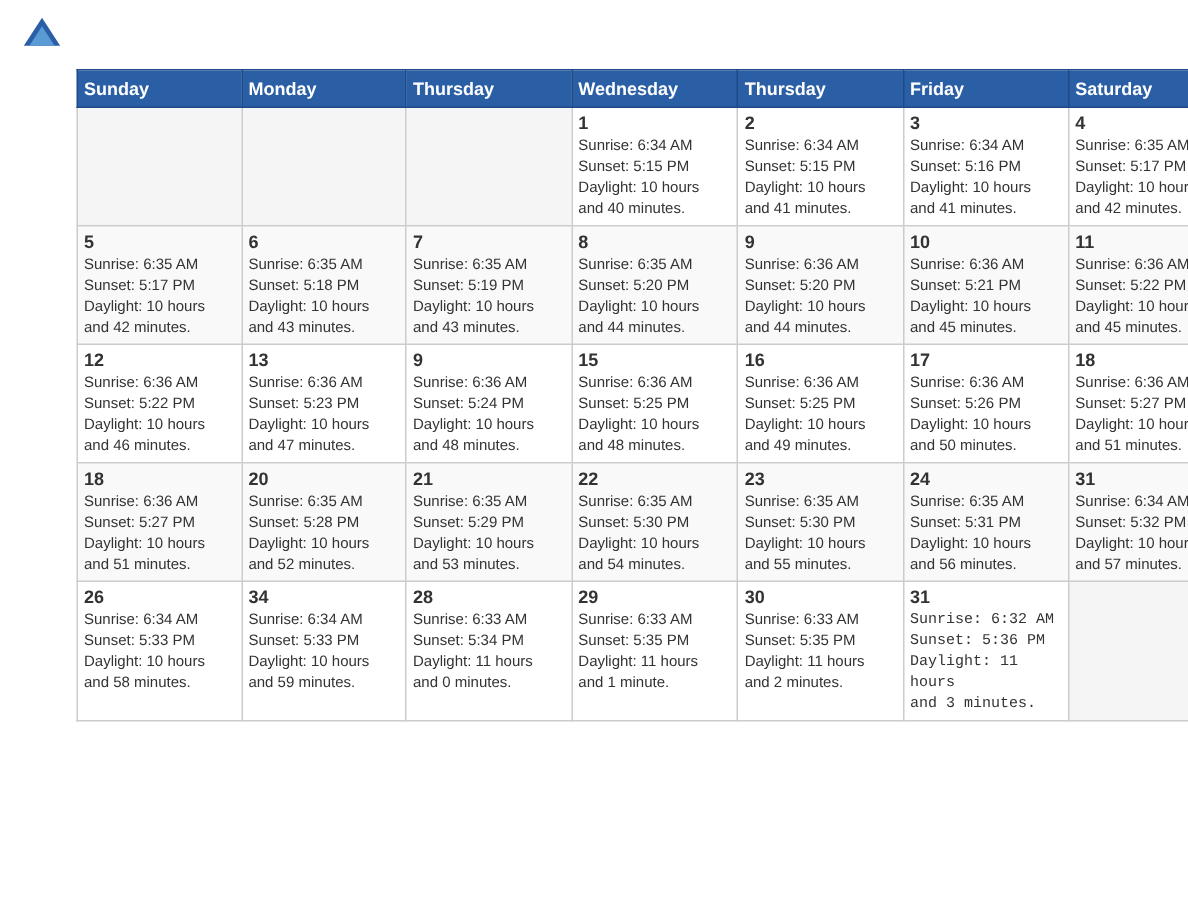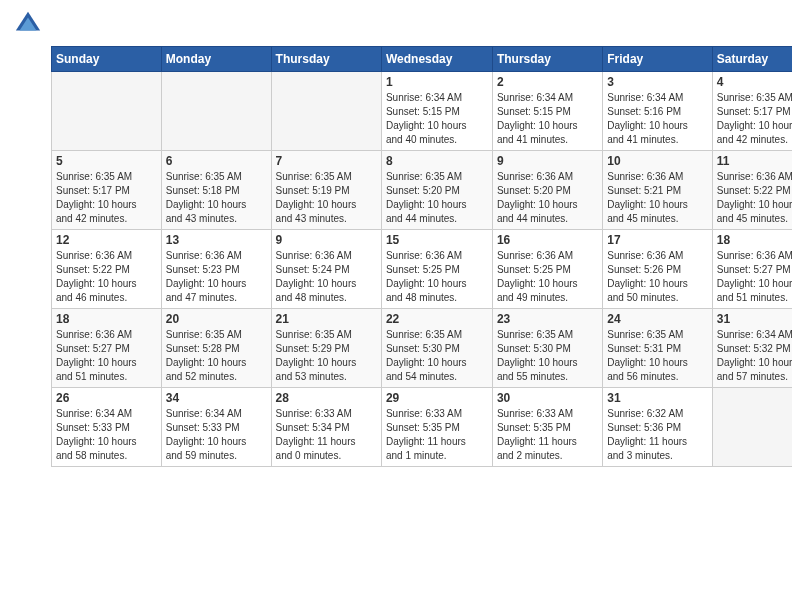--- a/index.html
+++ b/index.html
@@ -349,21 +349,21 @@
         </td>
         <td>
           <div class="day-num">30</div>
           <div class="day-info" style="white-space: pre-line;">Sunrise: 6:33 AM
 Sunset: 5:35 PM
 Daylight: 11 hours
 and 2 minutes.</div>
         </td>
         <td>
           <div class="day-num">31</div>
-          <div class="day-info" style="white-space: pre-line;">Sunrise: 6:32 AM
+          <div class="day-info" style="white-space: pre-line; font-family: Liberation Mono, monospace;">Sunrise: 6:32 AM
 Sunset: 5:36 PM
 Daylight: 11 hours
 and 3 minutes.</div>
         </td>
         <td class="empty"></td>
       </tr>
     </tbody>
 </table>
 
 </body></html>

